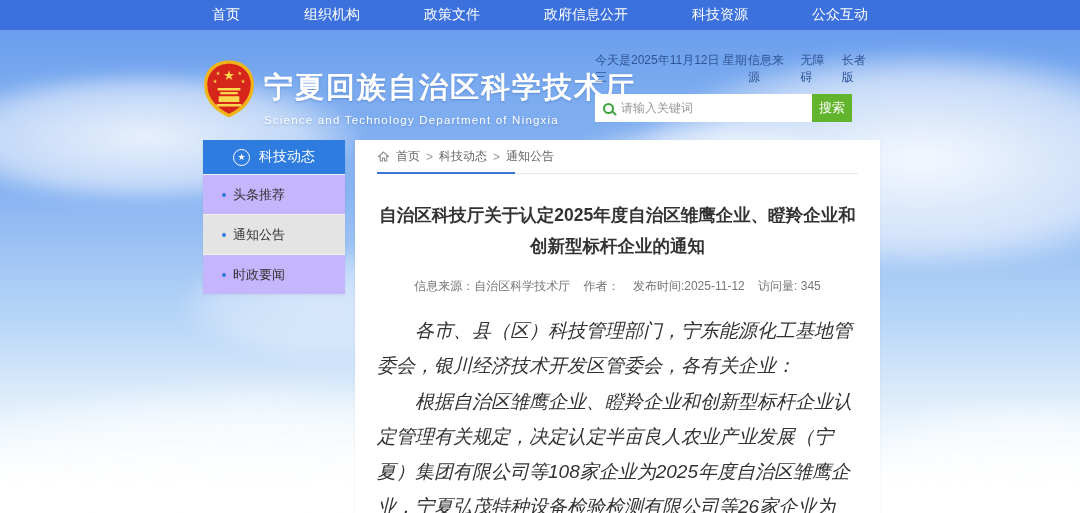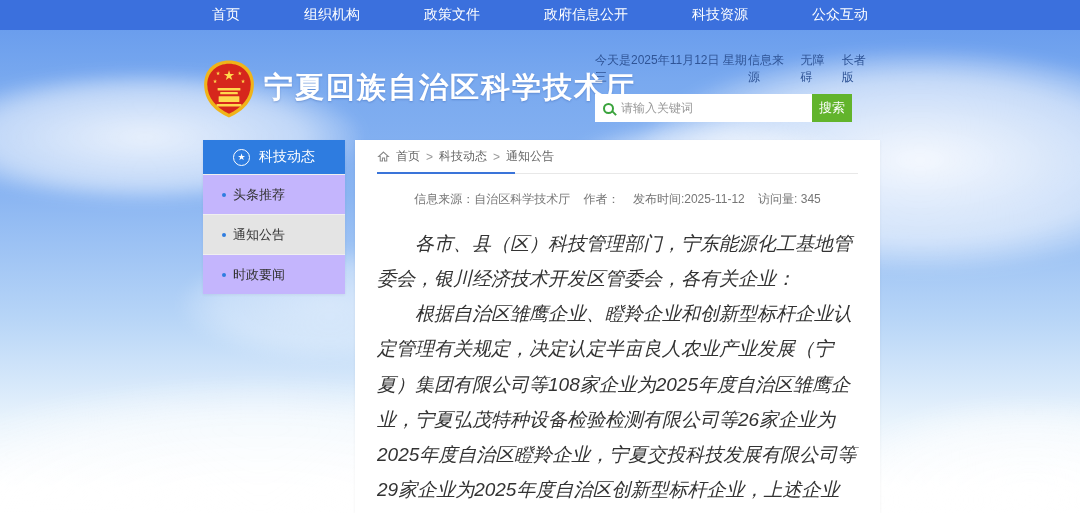--- a/index.html
+++ b/index.html
@@ -98,20 +98,21 @@
     <text x="23" y="45" font-size="10" fill="#ffd84d" text-anchor="middle">★</text>
     <text x="77" y="45" font-size="10" fill="#ffd84d" text-anchor="middle">★</text>
     <rect x="28" y="54" width="44" height="5" rx="1" fill="#ffd84d"></rect>
     <rect x="33" y="62" width="34" height="4" rx="1" fill="#ffd84d"></rect>
     <rect x="30" y="70" width="40" height="11" rx="1" fill="#ffd84d"></rect>
     <rect x="26" y="85" width="48" height="5" rx="1" fill="#ffd84d"></rect>
   </svg>
 
   <div class="site-titles">
     <div class="site-title">宁夏回族自治区科学技术厅</div>
+    <div class="site-sub">Science  and  Technology  Department  of  Ningxia</div>
   </div>
 
   <div class="hdr-right">
     <div class="hdr-meta">
       <span>今天是2025年11月12日 星期三</span>
       <span class="hdr-links">
         <a>信息来源</a>
         <a>无障碍</a>
         <a>长者版</a>
       </span>
@@ -151,20 +152,21 @@
         <svg width="13" height="13" viewBox="0 0 16 16">
           <path d="M8 2.5 L14 8 H12 V13.5 H9.3 V9.8 H6.7 V13.5 H4 V8 H2 Z" fill="none" stroke="#888" stroke-width="1.3"></path>
         </svg>
         <a>首页</a>
         <span class="crumb-sep">&gt;</span>
         <a>科技动态</a>
         <span class="crumb-sep">&gt;</span>
         <a>通知公告</a>
       </div>
 
+      <h1 class="art-title">自治区科技厅关于认定2025年度自治区雏鹰企业、瞪羚企业和创新型标杆企业的通知</h1>
 
       <div class="art-meta">
         <span>信息来源：自治区科学技术厅</span>
         <span>作者：</span>
         <span>发布时间:2025-11-12</span>
         <span>访问量: 345</span>
       </div>
 
       <div class="art-body">
         <p>各市、县（区）科技管理部门，宁东能源化工基地管委会，银川经济技术开发区管委会，各有关企业：</p>

